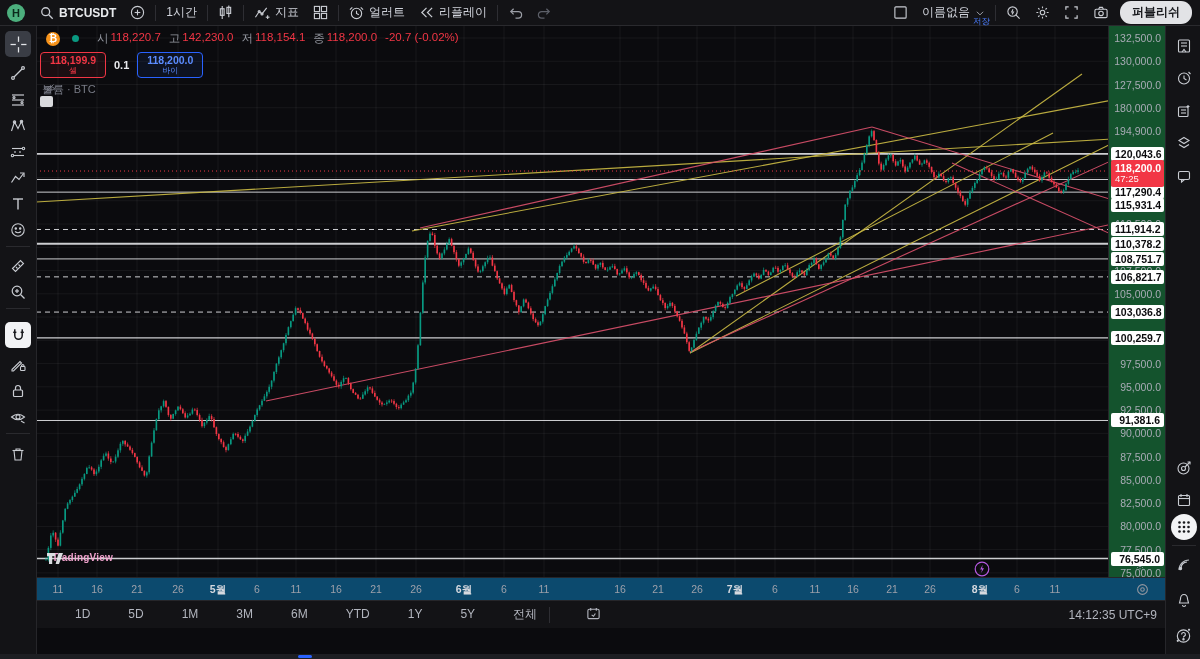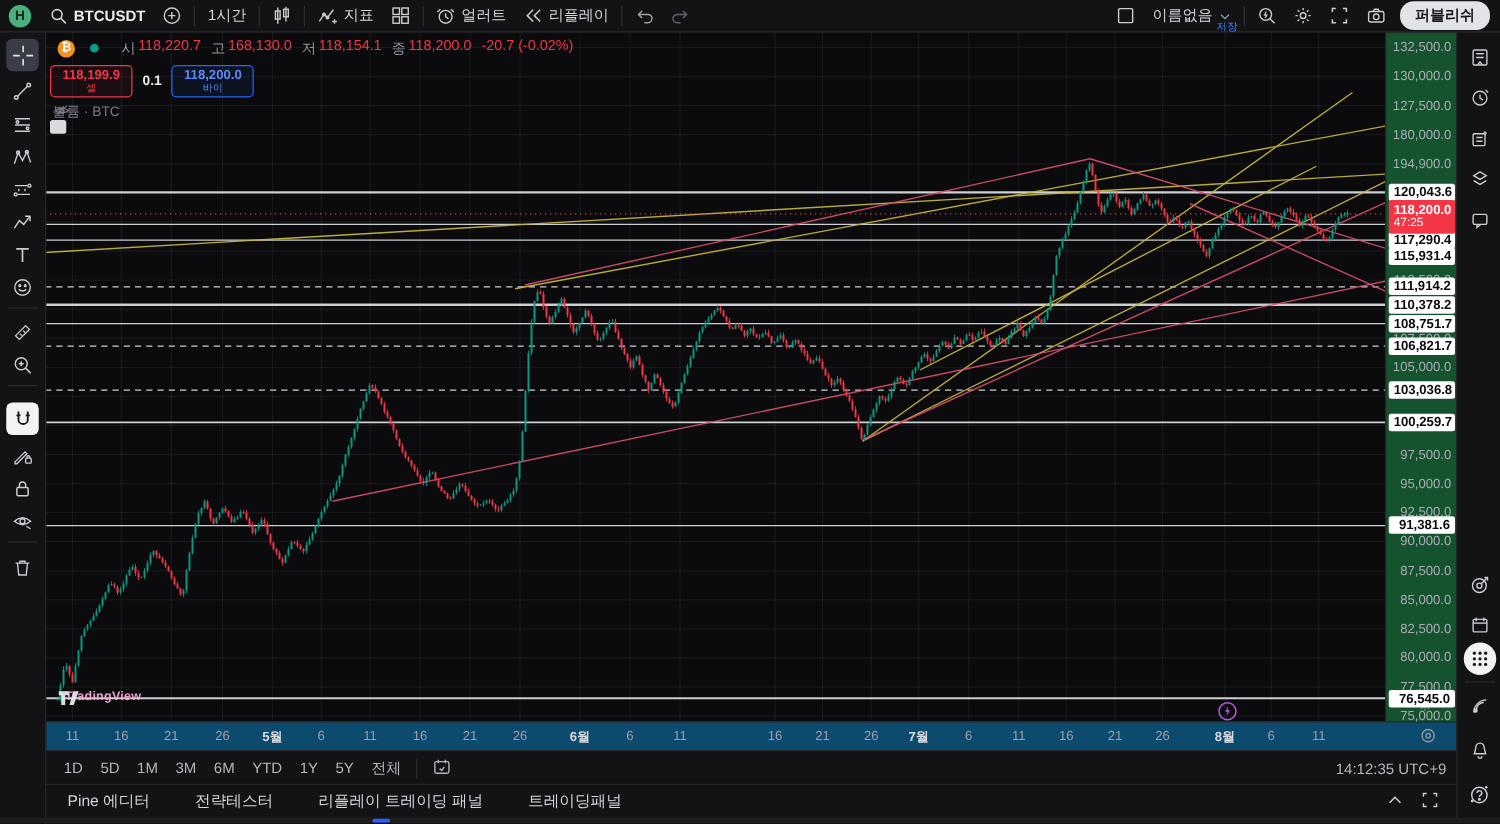--- a/index.html
+++ b/index.html
@@ -61,21 +61,21 @@
   .pa-last .cd{display:block;font-weight:normal;font-size:9.5px;text-align:left;opacity:.95;}
   .pa-gear{position:absolute;right:20px;bottom:4px;color:#9598a1;}
   
   .time-axis{position:absolute;left:36px;top:577px;width:1129px;height:23px;background:#0c4a6e;border-top:1px solid #26262a;z-index:9;}
   .ta-label{position:absolute;top:5px;transform:translateX(-50%);font-size:10.5px;color:#9da0aa;}
   .ta-label.month{color:#d6d9df;font-weight:600;}
   .ta-gear{position:absolute;left:1100px;top:4px;color:#9598a1;}
   
   .range-bar{position:absolute;left:36px;top:600px;width:1129px;height:27px;background:#131316;border-top:1px solid #26262a;
              display:flex;align-items:center;font-size:12px;color:#b2b5be;z-index:9;}
-  .range-item{padding:0 7px;cursor:pointer;}
+  .range-item{padding:0 7px;cursor:pointer;margin-left:24px;}
   .rb-sep{width:1px;height:16px;background:#2e2e33;margin:0 5px;}
   .rb-clock{margin-left:auto;margin-right:8px;color:#b2b5be;cursor:pointer;}
   
   .bottom-panel{position:absolute;left:36px;top:627px;width:1129px;height:27px;background:#131316;border-top:1px solid #26262a;
                 display:flex;align-items:center;font-size:12.5px;color:#d1d4dc;z-index:9;}
   .bp-tab{padding:0 18px;cursor:pointer;white-space:nowrap;}
   .bp-icons{margin-left:auto;display:flex;align-items:center;gap:14px;margin-right:14px;color:#c9ccd2;}
   .bottom-strip{position:absolute;left:0;top:654px;width:1200px;height:5px;background:#1d1e22;z-index:25;}
   .strip-grip{position:absolute;left:298px;top:1px;width:14px;height:3px;background:#2962ff;border-radius:2px;}
 </style>
@@ -1384,21 +1384,21 @@
         <line x1="0" y1="146.02325581395348" x2="1072" y2="146.02325581395348" stroke="#f23645" stroke-width="1" stroke-dasharray="1,3"></line>
       </svg>
 
     <div class="legend">
       <span class="btc-ic">₿</span>
       <span class="mkt-dot"></span>
       <span class="ohlc">
         <span class="k">시</span>
           <span>118,220.7</span>
         <span class="k">고</span>
-          <span>168,130.0</span>
+          <span>142,230.0</span>
         <span class="k">저</span>
           <span>118,154.1</span>
         <span class="k">종</span>
           <span>118,200.0</span>
         <span style="margin-left:6px;">-20.7 (-0.02%)</span>
       </span>
     </div>
 
     <div class="trade-row">
       <div class="trade-btn sell">
@@ -1518,33 +1518,17 @@
     <span class="rb-sep"></span>
     <span class="range-item"><svg width="15" height="15" viewBox="0 0 16 16" fill="none" stroke="#b2b5be" stroke-width="1.2">
           <rect x="2" y="3.5" width="12" height="10" rx="1.5"></rect>
           <line x1="5" y1="2" x2="5" y2="5"></line>
           <line x1="11" y1="2" x2="11" y2="5"></line>
           <polyline points="6,9.5 8,11 10,8"></polyline>
         </svg></span>
     <span class="rb-clock">14:12:35 UTC+9</span>
   </div>
 
-  <div class="bottom-panel">
-    <span id="bottom-tabs" style="display:flex;align-items:center;">
-        <span class="bp-tab">Pine 에디터</span>
-        <span class="bp-tab">전략테스터</span>
-        <span class="bp-tab">리플레이 트레이딩 패널</span>
-        <span class="bp-tab">트레이딩패널</span>
-      </span>
-    <span class="bp-icons">
-      <span><svg width="14" height="14" viewBox="0 0 16 16" fill="none" stroke="#c9ccd2" stroke-width="1.4">
-            <polyline points="3,10.5 8,5.5 13,10.5"></polyline>
-          </svg></span>
-      <span><svg width="14" height="14" viewBox="0 0 16 16" fill="none" stroke="#c9ccd2" stroke-width="1.3">
-            <path d="M2 5 V2 H5 M11 2 H14 V5 M14 11 V14 H11 M5 14 H2 V11"></path>
-          </svg></span>
-    </span>
-  </div>
 
   <div class="bottom-strip">
       <div class="strip-grip"></div>
     </div>
 </div>
 
 </body></html>

